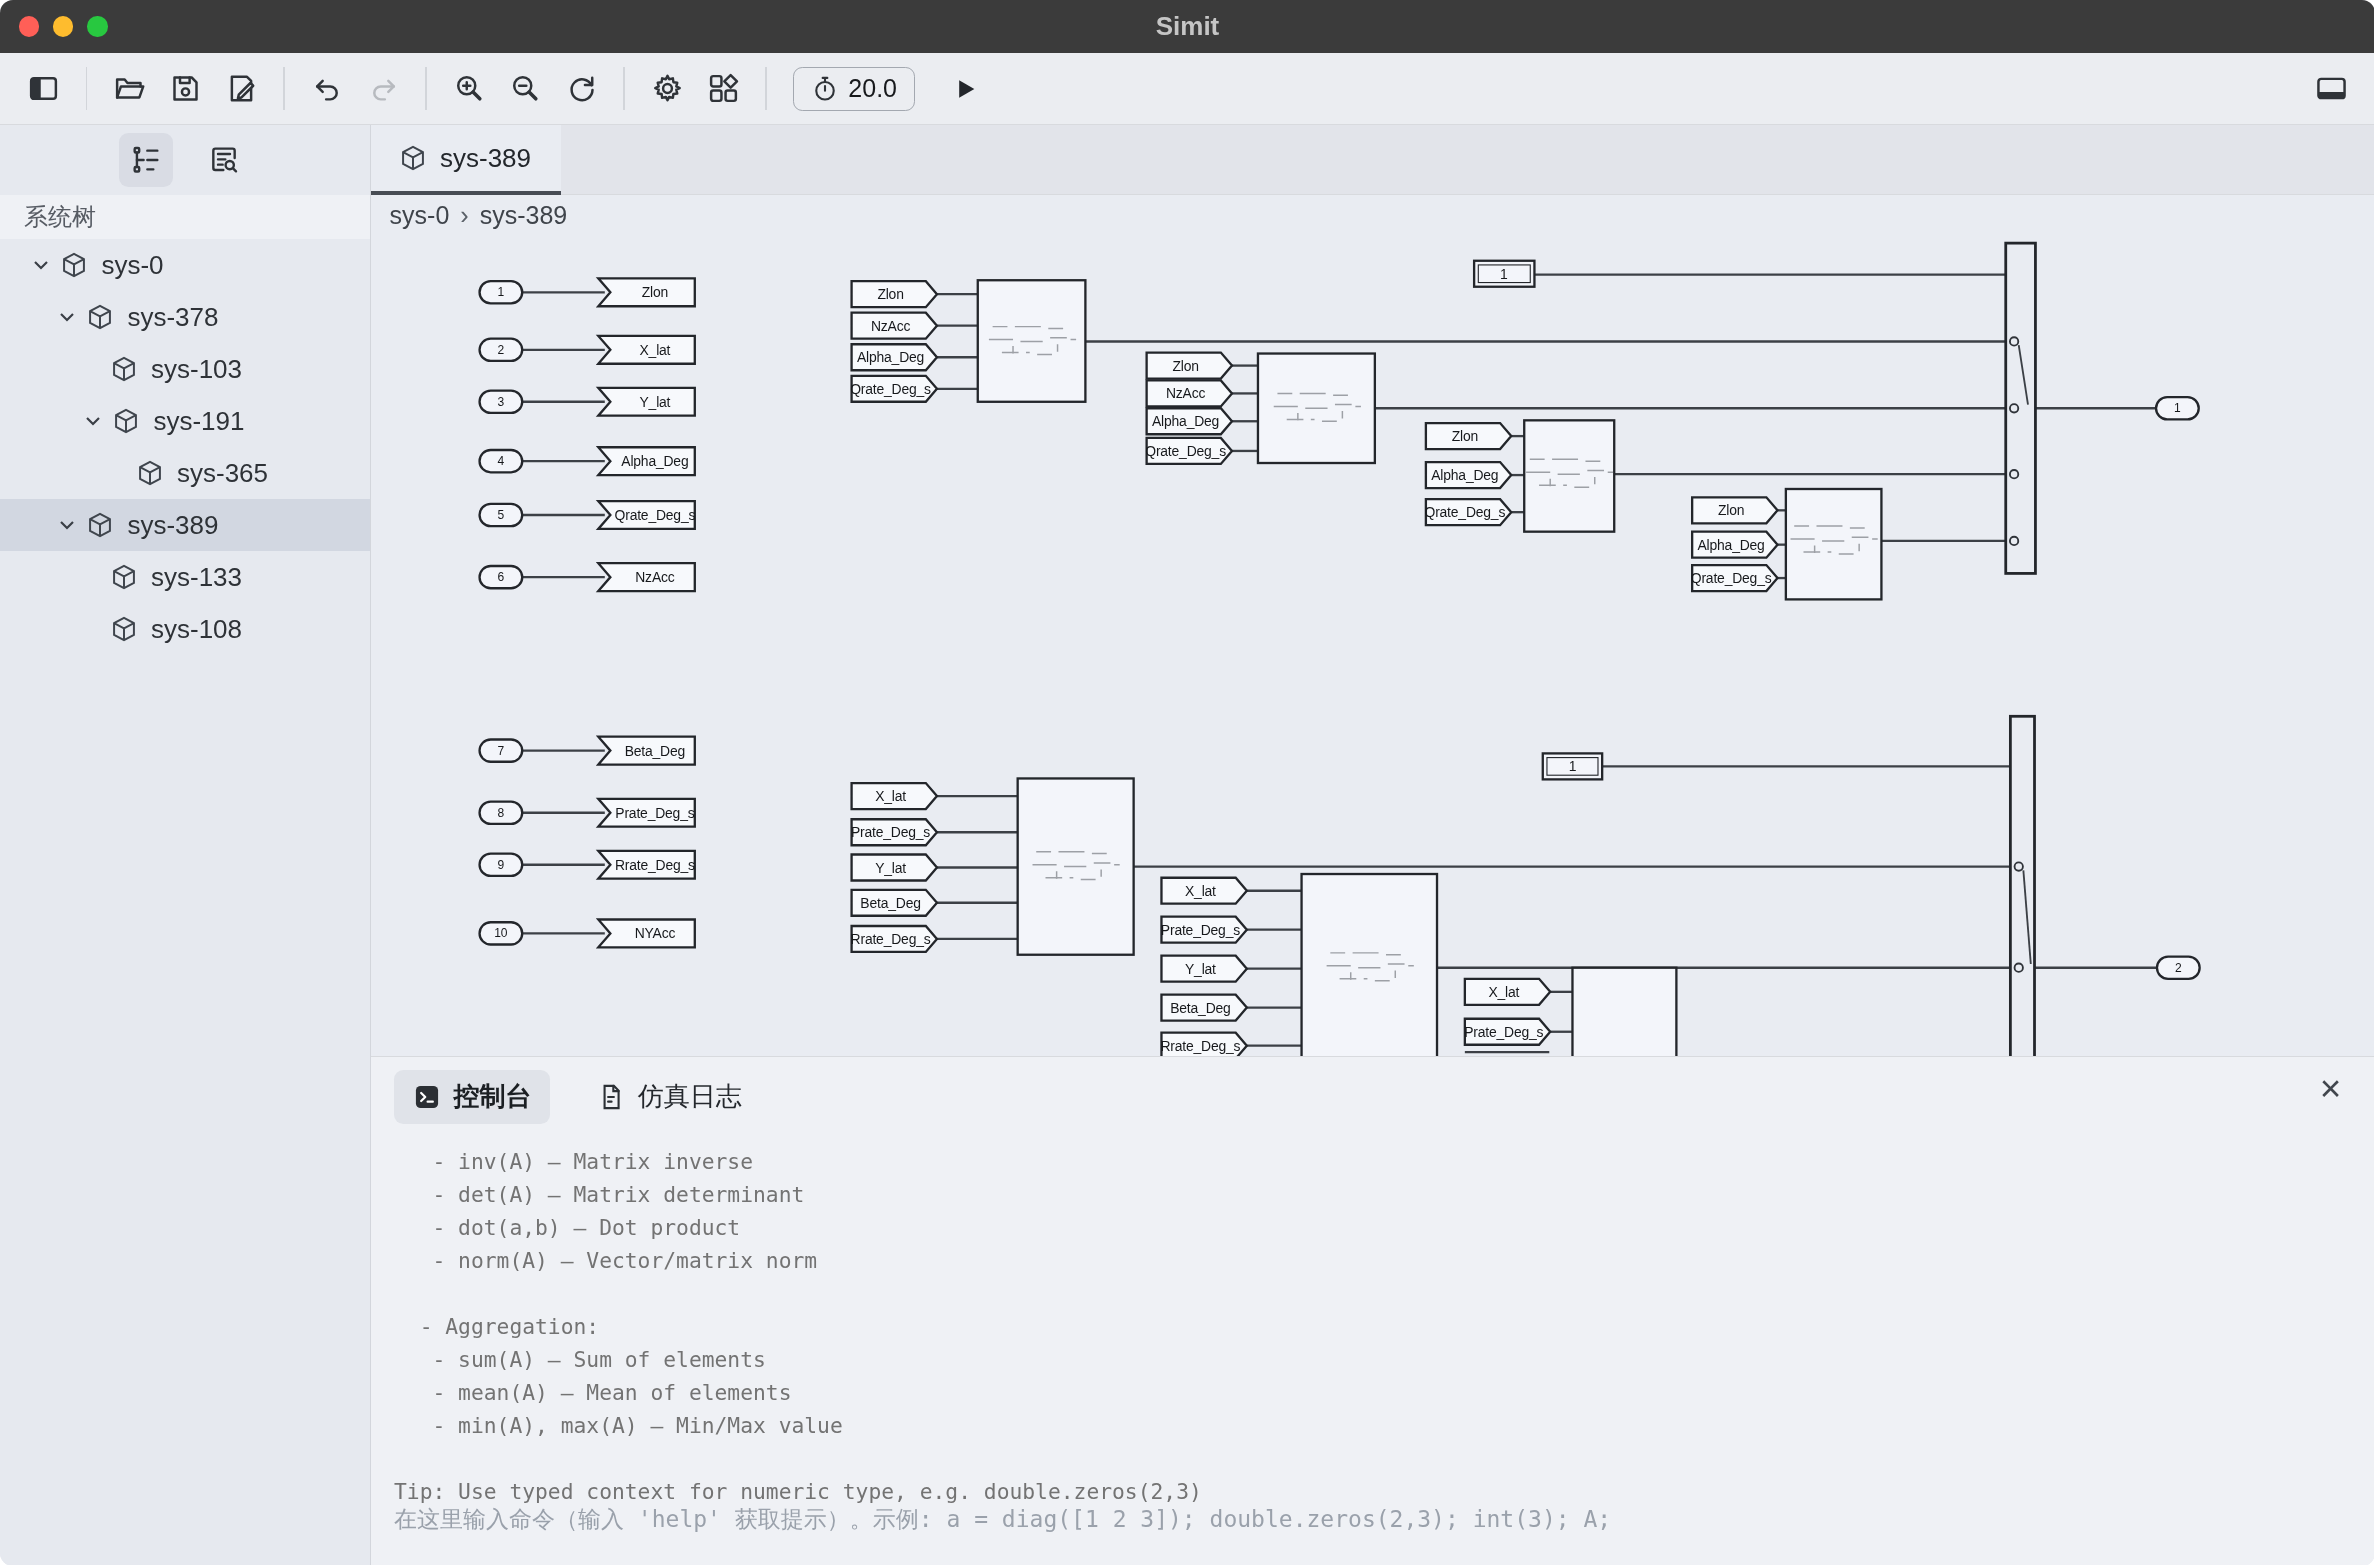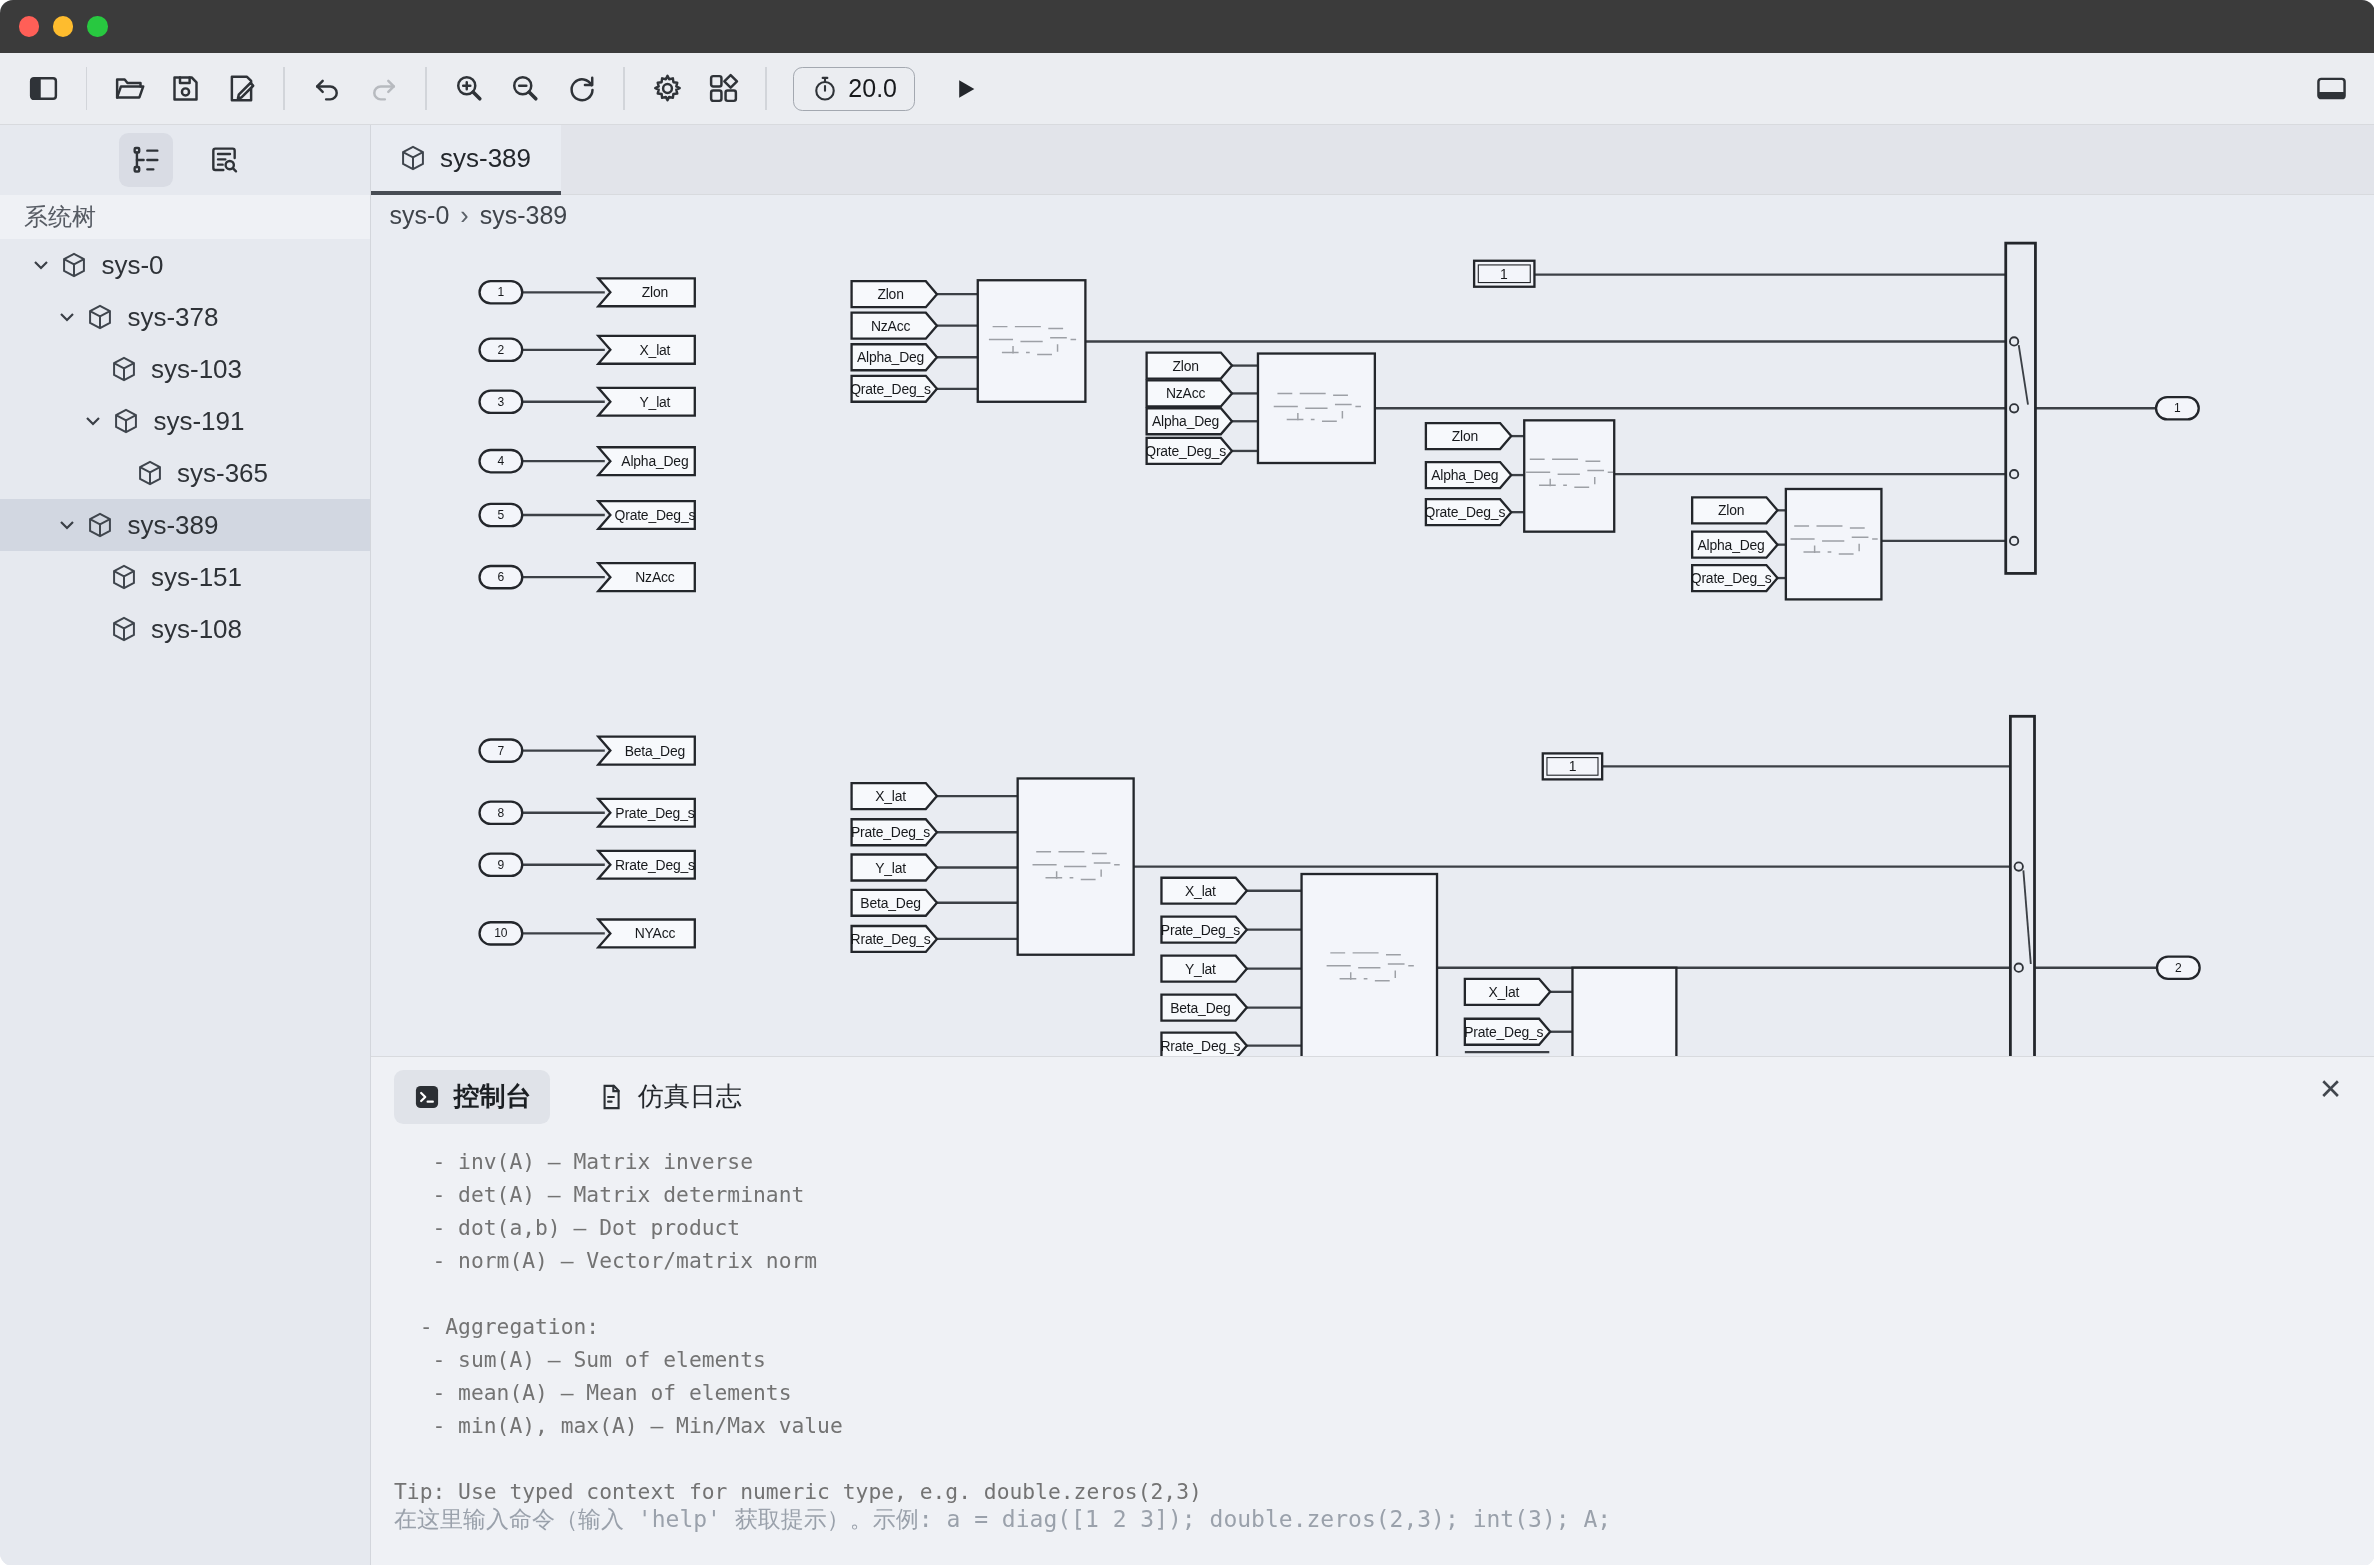--- a/index.html
+++ b/index.html
@@ -65,20 +65,21 @@
 <body>
 
 <div class="window">
 
   <div class="titlebar">
     <div class="lights">
       <div class="light lr"></div>
       <div class="light ly"></div>
       <div class="light lg"></div>
     </div>
+    <div class="wtitle">Simit</div>
   </div>
 
   <div class="toolbar">
     <div class="tbtn">
       <svg viewBox="0 0 24 24">
           <rect x="3" y="4.5" width="18" height="15" rx="2"></rect>
           <path d="M3 4.5 h7 v15 h-7 z" fill="#2f3338" stroke="none"></path>
         </svg>
     </div>
     <div class="sep"></div>
@@ -246,21 +247,21 @@
           <path d="M12 2.5 L20.5 7 V17 L12 21.5 L3.5 17 V7 Z"></path>
           <path d="M3.5 7 L12 11.5 L20.5 7 M12 11.5 V21.5"></path>
         </svg>
       <span>sys-389</span>
     </div>
     <div class="trow" style="padding-left:110px">
       <svg class="cube" viewBox="0 0 24 24">
           <path d="M12 2.5 L20.5 7 V17 L12 21.5 L3.5 17 V7 Z"></path>
           <path d="M3.5 7 L12 11.5 L20.5 7 M12 11.5 V21.5"></path>
         </svg>
-      <span>sys-151</span>
+      <span>sys-133</span>
     </div>
     <div class="trow" style="padding-left:110px">
       <svg class="cube" viewBox="0 0 24 24">
           <path d="M12 2.5 L20.5 7 V17 L12 21.5 L3.5 17 V7 Z"></path>
           <path d="M3.5 7 L12 11.5 L20.5 7 M12 11.5 V21.5"></path>
         </svg>
       <span>sys-108</span>
     </div>
   </div>
 

